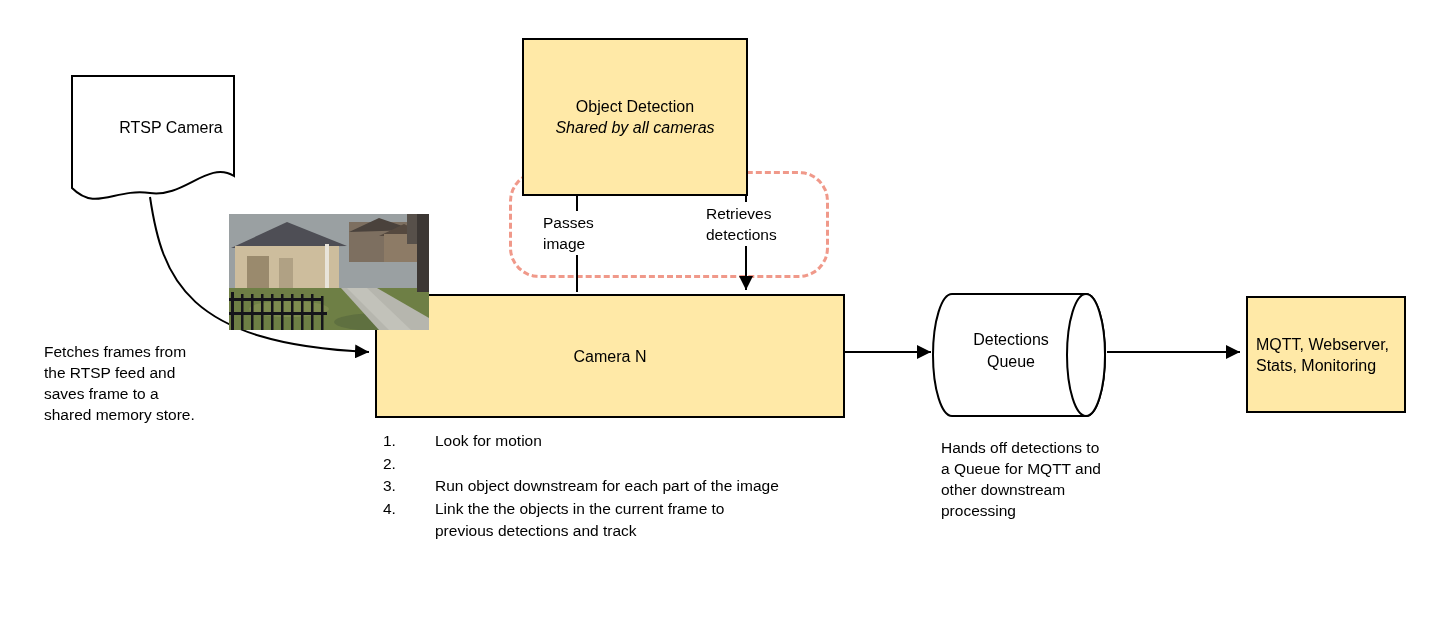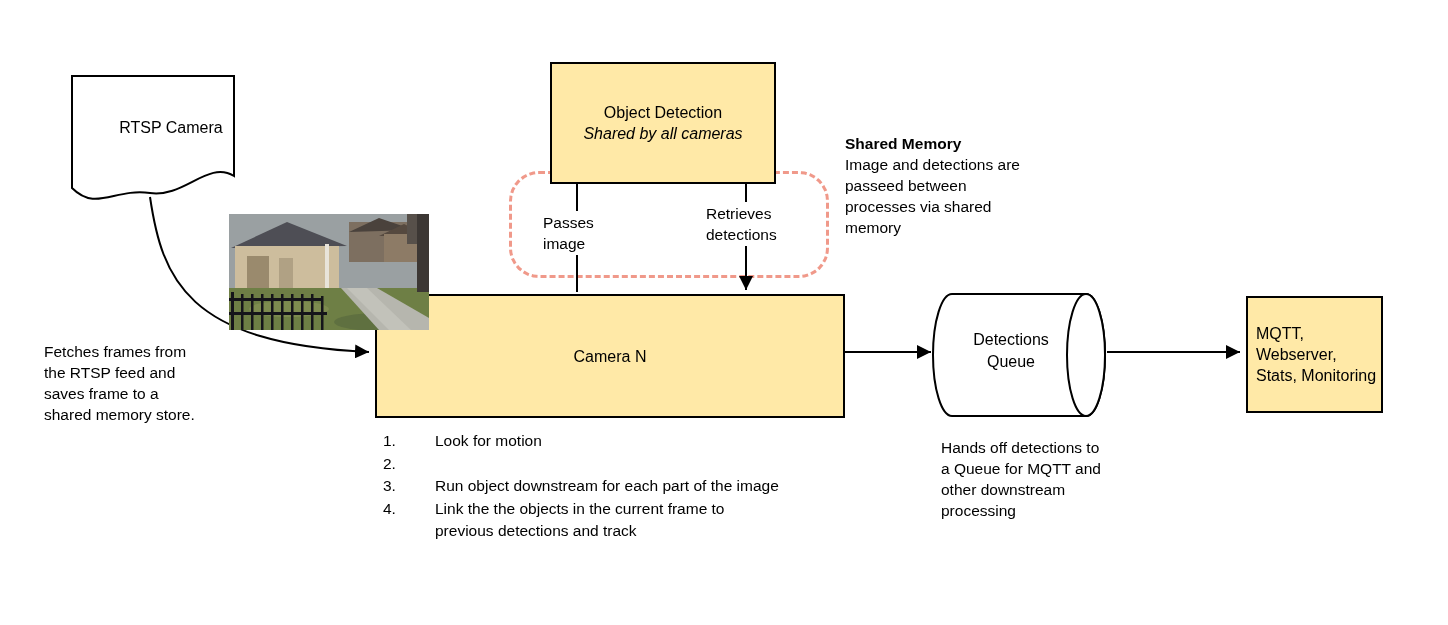--- a/index.html
+++ b/index.html
@@ -102,34 +102,30 @@
       <rect x="32" y="80" width="2.5" height="36" fill="#15151a"></rect>
       <rect x="42" y="80" width="2.5" height="36" fill="#15151a"></rect>
       <rect x="52" y="80" width="2.5" height="36" fill="#15151a"></rect>
       <rect x="62" y="80" width="2.5" height="36" fill="#15151a"></rect>
       <rect x="72" y="80" width="2.5" height="36" fill="#15151a"></rect>
       <rect x="82" y="80" width="2.5" height="36" fill="#15151a"></rect>
       <rect x="92" y="82" width="2.5" height="34" fill="#15151a"></rect>
     </svg>
   </div>
 
-  <div class="box" style="left:550px;top:38px;width:226px;height:122px;margin-top:24px;">
+  <div class="box" style="left:522px;top:38px;width:226px;height:158px;">
     <div>Object Detection</div>
     <div class="subtitle">Shared by all cameras</div>
   </div>
 
   <div class="dashed-region"></div>
 
   <div class="line-label" style="left:540px;top:211px;width:62px;">Passes image</div>
   <div class="line-label" style="left:703px;top:202px;width:88px;">Retrieves detections</div>
 
-  <div class="note" style="left:845px;top:133px;width:185px;">
-    <div class="note-title">Shared Memory</div>
-    <div>Image and detections are passeed between processes via shared memory</div>
-  </div>
 
   <div class="box" style="left:375px;top:294px;width:470px;height:124px;">
     <div>Camera N</div>
   </div>
 
   <div class="steps">
     <div class="step">
       <span class="num">1.</span>
       <span class="txt">Look for motion</span>
     </div>
@@ -143,17 +139,17 @@
     <div class="step">
       <span class="num">4.</span>
       <span class="txt">Link the the objects in the current frame to previous detections and track</span>
     </div>
   </div>
 
   <div class="node-label" style="left:956px;top:329px;width:110px;">Detections Queue</div>
 
   <div class="note" style="left:941px;top:437px;width:160px;">Hands off detections to a Queue for MQTT and other downstream processing</div>
 
-  <div class="box mqtt-box" style="left:1246px;top:296px;width:137px;height:117px;">
+  <div class="box mqtt-box" style="left:1246px;top:296px;width:160px;height:117px;">
     <div style="text-align:left;">MQTT, Webserver, Stats, Monitoring</div>
   </div>
 
 </div>
 
 </body></html>

